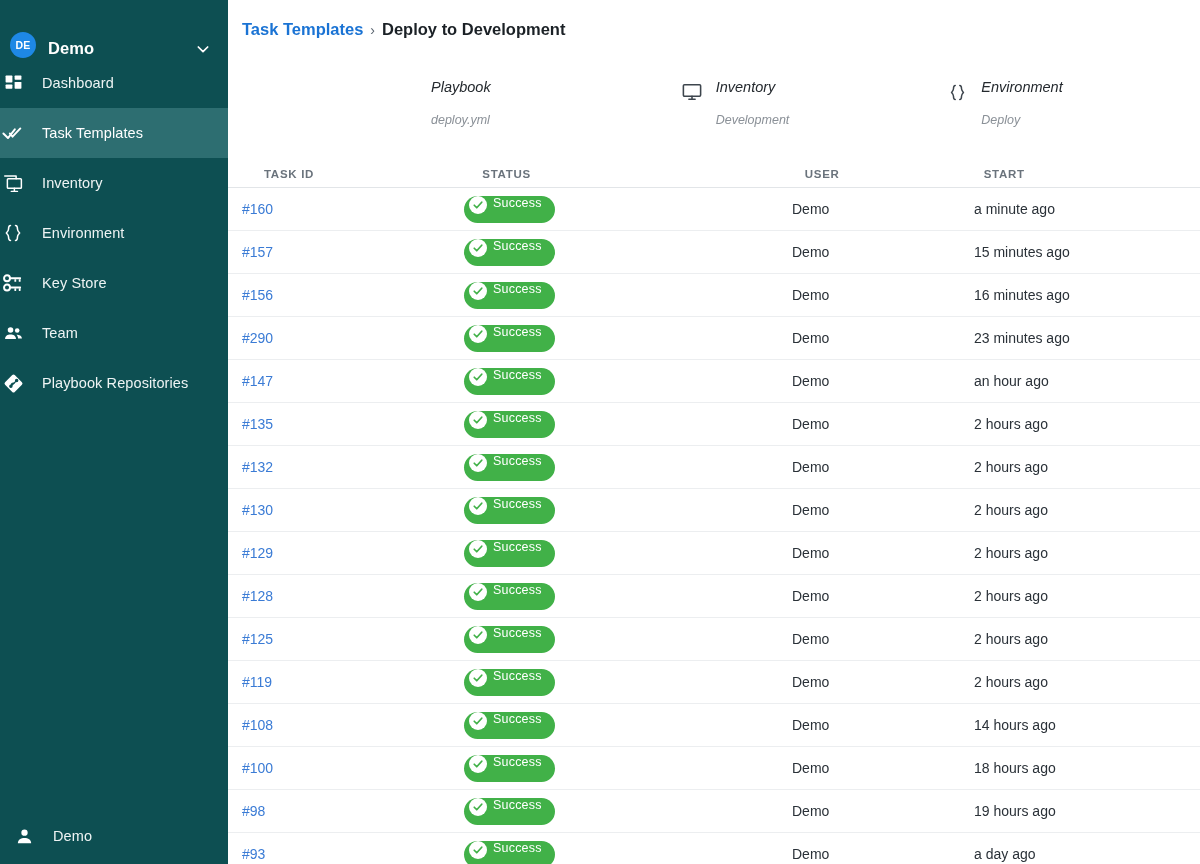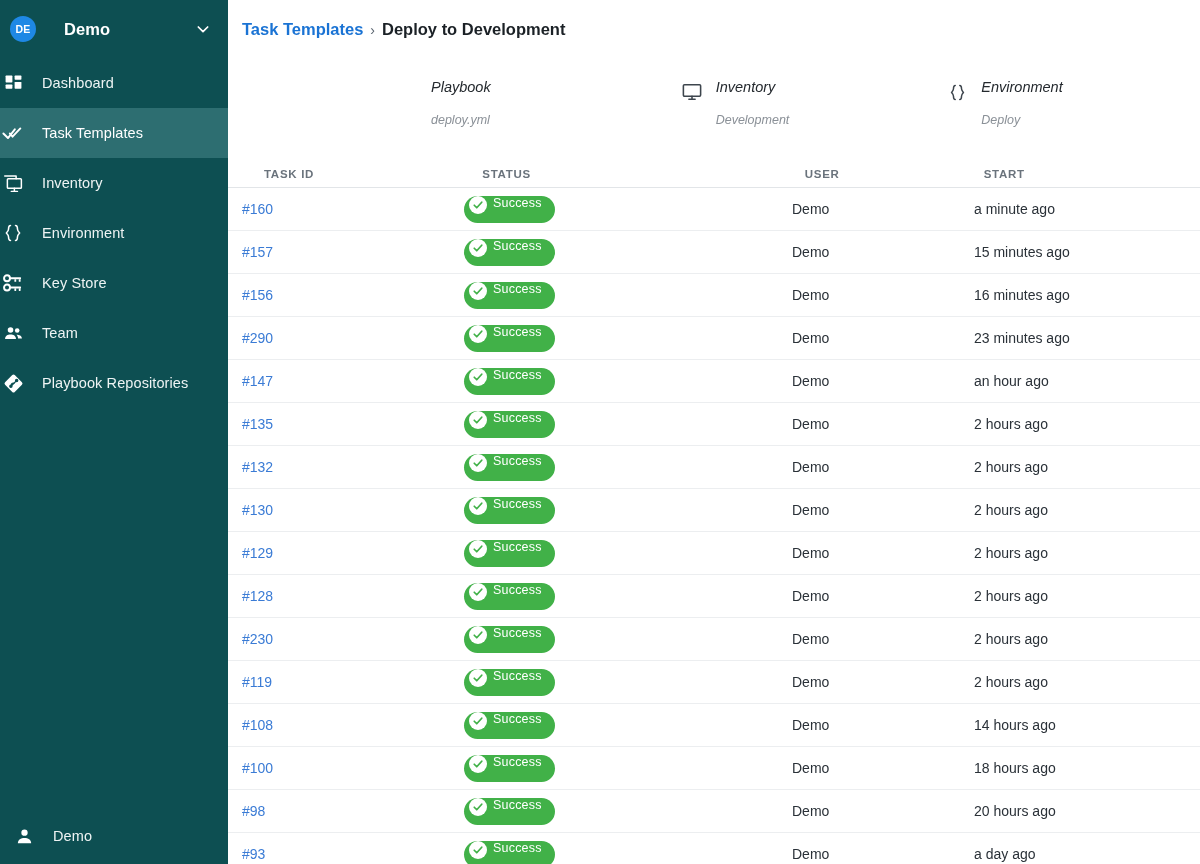--- a/index.html
+++ b/index.html
@@ -32,23 +32,23 @@
     background: #0d4f52;
     position: relative;
     display: flex;
     flex-direction: column;
     color: #ffffff;
   }
 
   .brand {
     height: 58px;
     display: flex;
-    align-items: center;
+    align-items: flex-end;
     padding: 0 16px 0 10px;
-    gap: 28px;
+    gap: 12px;
   }
 
   .brand-avatar {
     width: 26px;
     height: 26px;
     border-radius: 50%;
     background: #1e88e5;
     color: #ffffff;
     font-size: 10.5px;
     font-weight: bold;
@@ -674,21 +674,21 @@
     <div class="col-user">
       <span class="cell-text">Demo</span>
     </div>
     <div class="col-start">
       <span class="cell-text">2 hours ago</span>
     </div>
   </div>
 
   <div class="trow data">
     <div class="col-id">
-      <span class="task-id">#230</span>
+      <span class="task-id">#125</span>
     </div>
     <div class="col-status">
       <span class="badge">
         <span class="badge-check">
           <svg width="12" height="12" viewBox="0 0 24 24" fill="none" stroke="#41b148" stroke-width="3.4" stroke-linecap="round" stroke-linejoin="round">
             <polyline points="4.5 12.5 9.5 17.5 19.5 6.5"></polyline>
           </svg>
         </span>
         <span class="badge-label">Success</span>
       </span>
@@ -778,21 +778,21 @@
             <polyline points="4.5 12.5 9.5 17.5 19.5 6.5"></polyline>
           </svg>
         </span>
         <span class="badge-label">Success</span>
       </span>
     </div>
     <div class="col-user">
       <span class="cell-text">Demo</span>
     </div>
     <div class="col-start">
-      <span class="cell-text">20 hours ago</span>
+      <span class="cell-text">19 hours ago</span>
     </div>
   </div>
 
   <div class="trow data">
     <div class="col-id">
       <span class="task-id">#93</span>
     </div>
     <div class="col-status">
       <span class="badge">
         <span class="badge-check">

